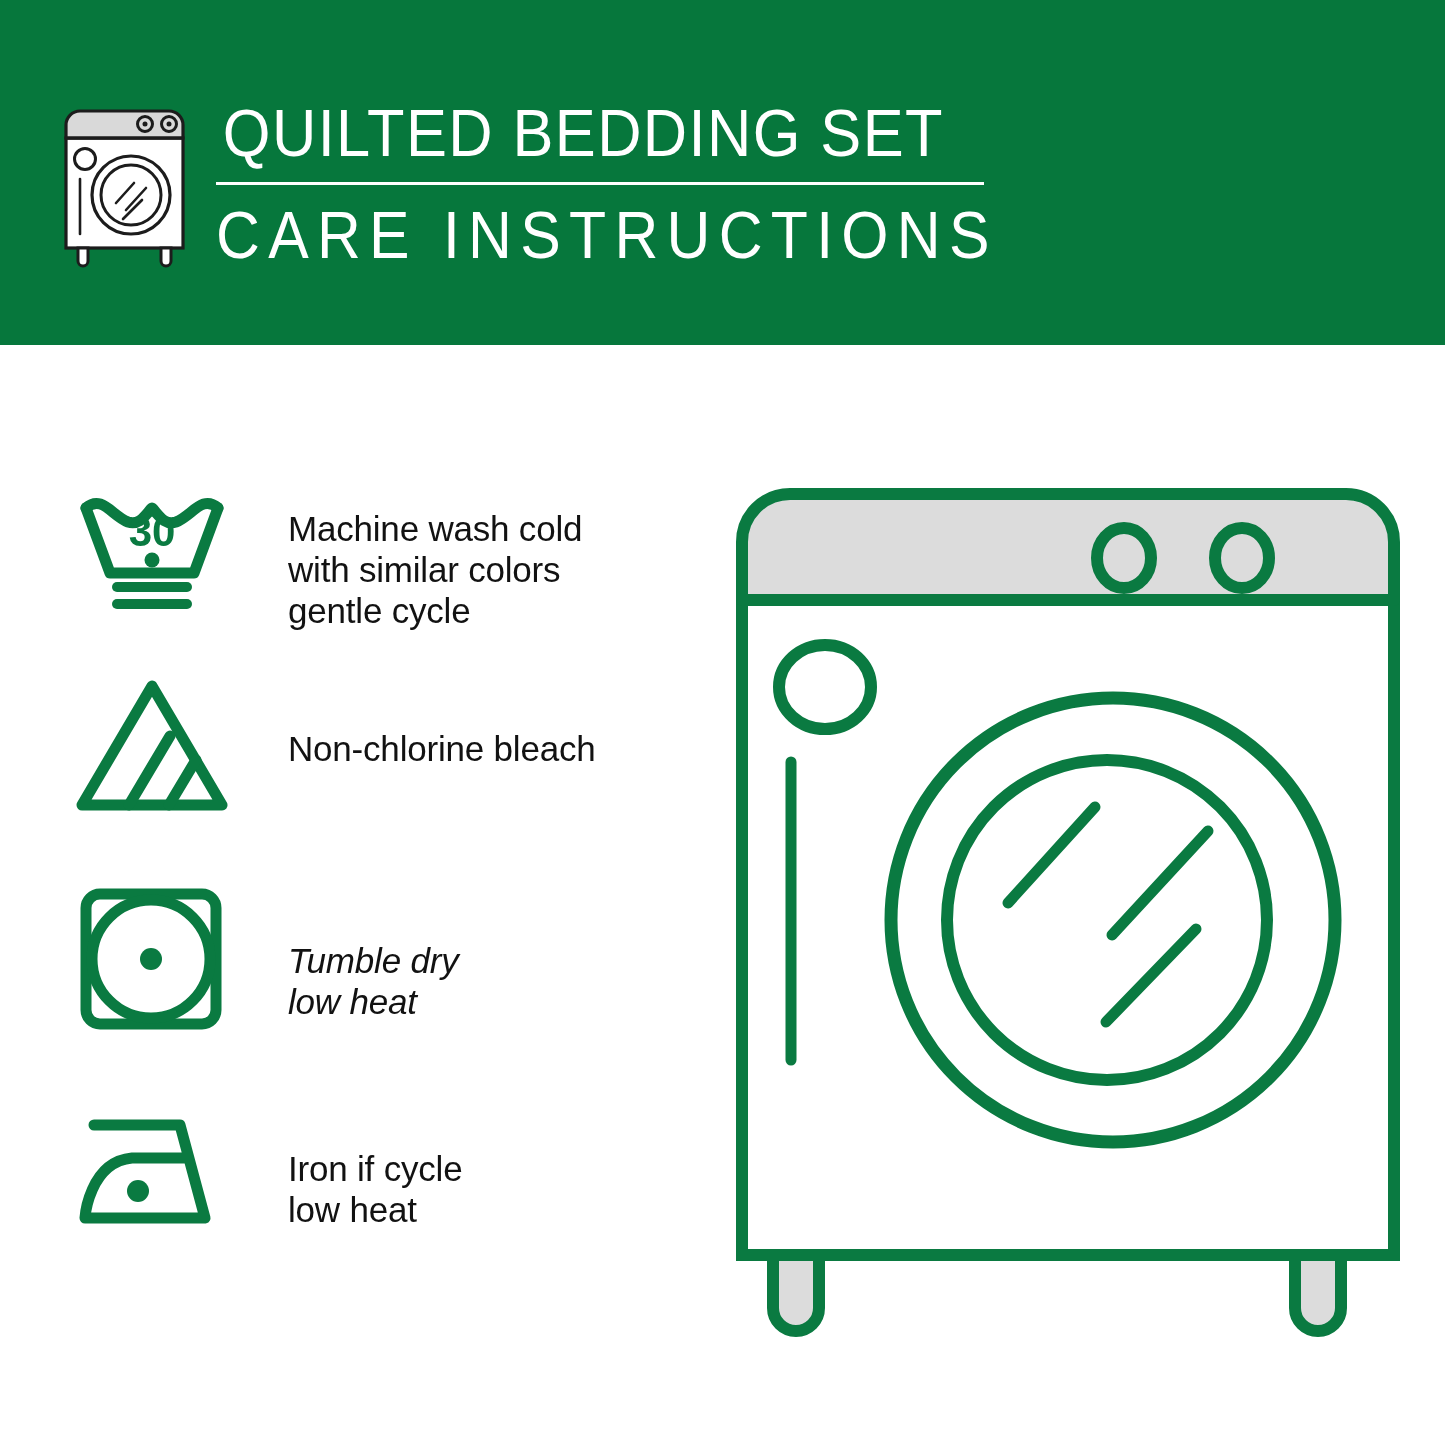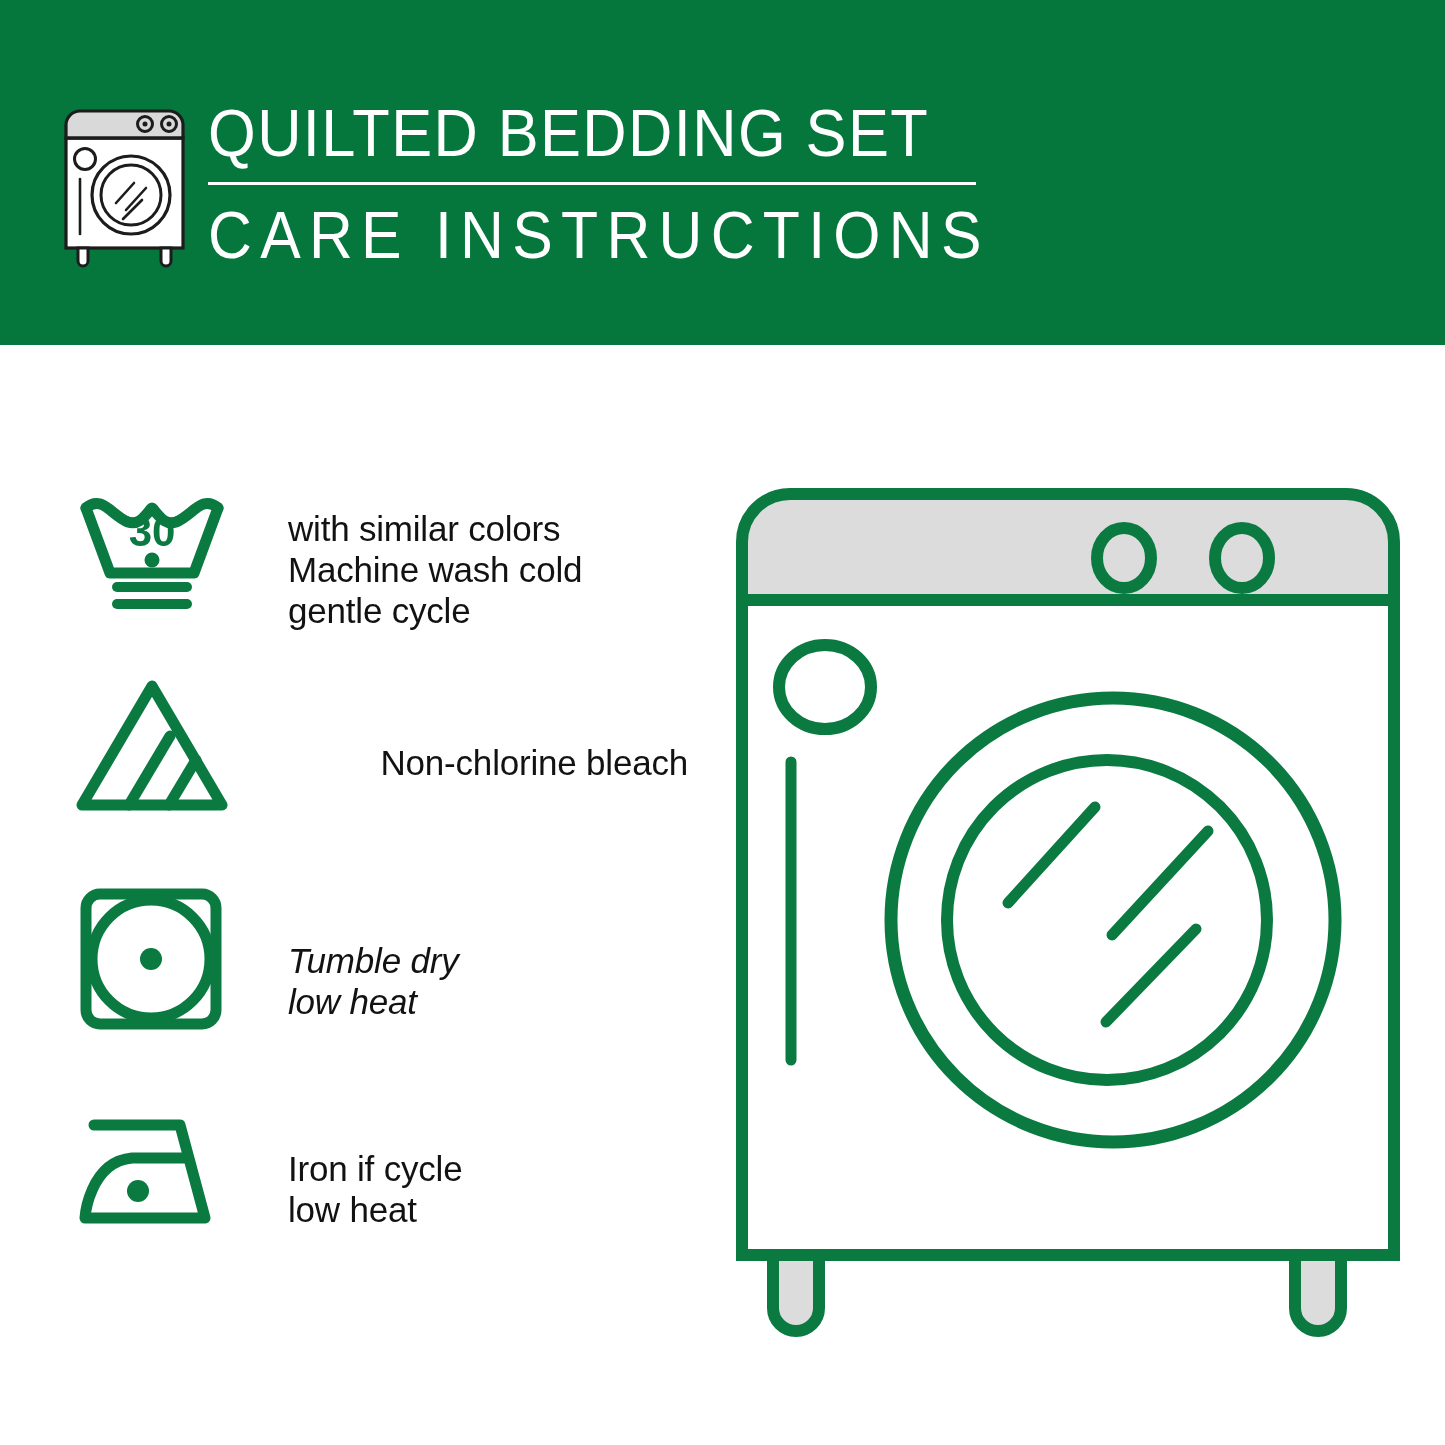--- a/index.html
+++ b/index.html
@@ -29,23 +29,24 @@
   }
   #header-logo {
     position: absolute;
     left: 58px;
     top: 103px;
     width: 140px;
     height: 165px;
   }
   #header-text-block {
     position: absolute;
-    left: 208px;
+    left: 216px;
     top: 96px;
     width: 790px;
+    text-align: center;
   }
   #title-main {
     font-family: "Liberation Sans Narrow", "Liberation Sans", sans-serif;
     font-size: 66px;
     line-height: 74px;
     font-weight: 300;
     color: #ffffff;
     letter-spacing: 1.5px;
     white-space: nowrap;
     transform: scaleX(0.93);
@@ -160,37 +161,37 @@
             <path d="M14 48 C 30 34 40 56 56 62 C 68 66 74 54 80 48 C 86 54 92 66 104 62 C 120 56 130 34 146 48"></path>
             <path d="M14 48 L38 113 L122 113 L146 48"></path>
           </g>
           <text x="80" y="86" font-family="'Liberation Sans', sans-serif" font-size="42" font-weight="bold" fill="#0a7a41" text-anchor="middle">30</text>
           <circle cx="80" cy="100" r="7.5" fill="#0a7a41"></circle>
           <rect x="40" y="122" width="80" height="10" rx="5" fill="#0a7a41"></rect>
           <rect x="40" y="139" width="80" height="10" rx="5" fill="#0a7a41"></rect>
         </svg>
       </div>
       <div class="care-text" style="top: 48px;">
+        <div>Machine wash cold</div>
         <div>with similar colors</div>
-        <div>Machine wash cold</div>
         <div>gentle cycle</div>
       </div>
     </div>
 
     <div class="care-row">
       <div class="care-icon">
         <svg width="160" height="160" viewBox="0 0 160 160" xmlns="http://www.w3.org/2000/svg">
           <g fill="none" stroke="#0a7a41" stroke-width="11" stroke-linecap="round" stroke-linejoin="round">
             <path d="M80 16 L150 135 L10 135 Z"></path>
             <line x1="57" y1="135" x2="98" y2="66"></line>
             <line x1="97" y1="135" x2="124" y2="90"></line>
           </g>
         </svg>
       </div>
-      <div class="care-text" style="top: 72px; text-align: right;">
+      <div class="care-text" style="top: 58px;">
         <div>Non-chlorine bleach</div>
       </div>
     </div>
 
     <div class="care-row">
       <div class="care-icon">
         <svg width="160" height="160" viewBox="0 0 160 160" xmlns="http://www.w3.org/2000/svg">
           <rect x="14" y="14" width="130" height="130" rx="14" ry="14" fill="none" stroke="#0a7a41" stroke-width="11"></rect>
           <circle cx="79" cy="79" r="59" fill="none" stroke="#0a7a41" stroke-width="11"></circle>
           <circle cx="79" cy="79" r="11" fill="#0a7a41"></circle>

